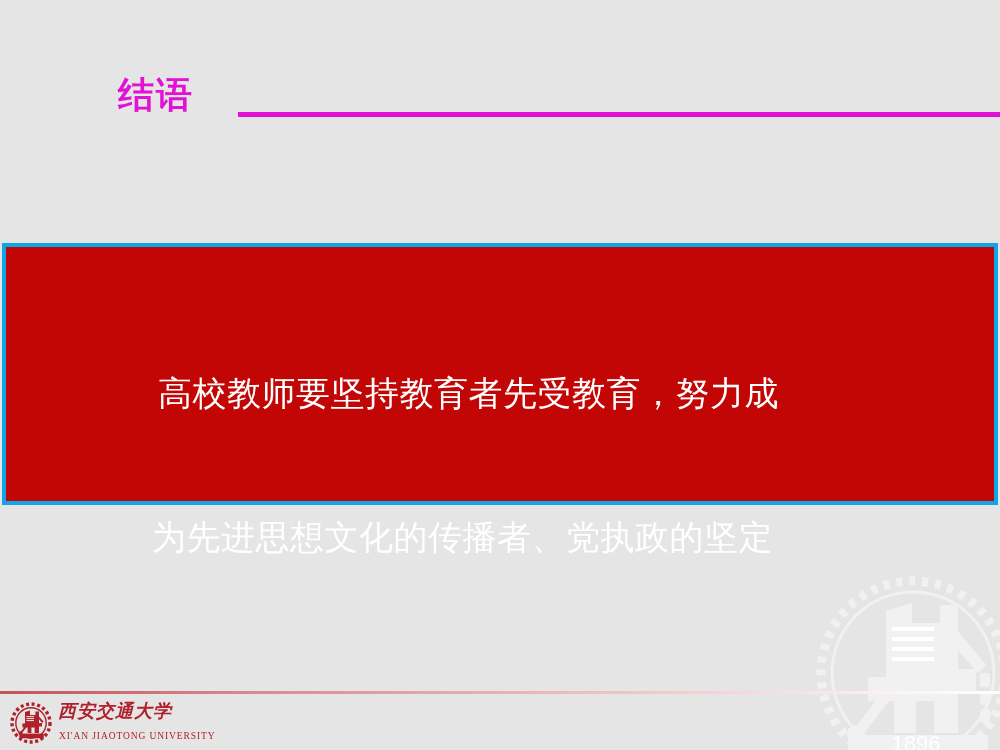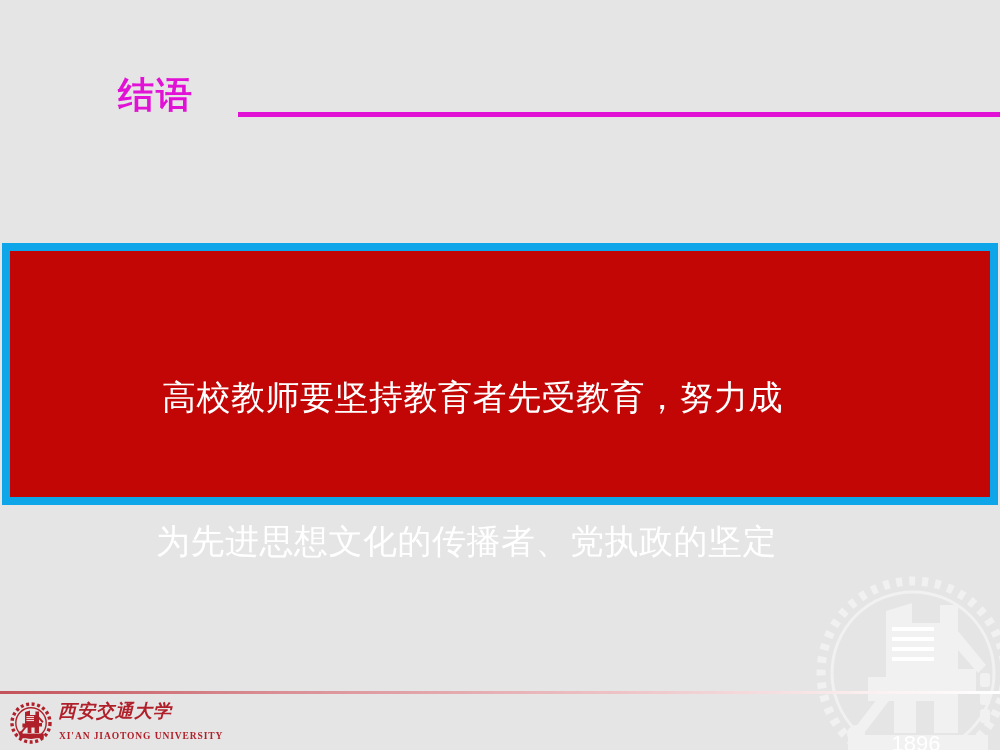--- a/index.html
+++ b/index.html
@@ -47,21 +47,21 @@
   }
 
   
   .content-panel {
     position: absolute;
     left: 2px;
     top: 243px;
     width: 996px;
     height: 262px;
     background: #c20505;
-    border: 8px solid #0ea5e9;
+    border: 4px solid #0ea5e9;
     box-sizing: border-box;
   }
   .panel-text {
     position: absolute;
     left: 146px;
     top: 26px;
     width: 720px;
     color: #ffffff;
     font-size: 34px;
     line-height: 48px;
@@ -126,21 +126,21 @@
     color: #b0202a;
     letter-spacing: 1px;
     white-space: nowrap;
     font-family: "DejaVu Serif", "Liberation Serif", serif;
   }
   .logo-en {
     position: absolute;
     left: 1px;
     top: 31px;
     font-size: 9.5px;
-    font-weight: bold;
+    font-weight: normal;
     color: #b0202a;
     letter-spacing: 0.9px;
     white-space: nowrap;
     font-family: "Liberation Serif", "DejaVu Serif", serif;
   }
 </style>
 </head>
 <body>
 
 <div class="slide">

